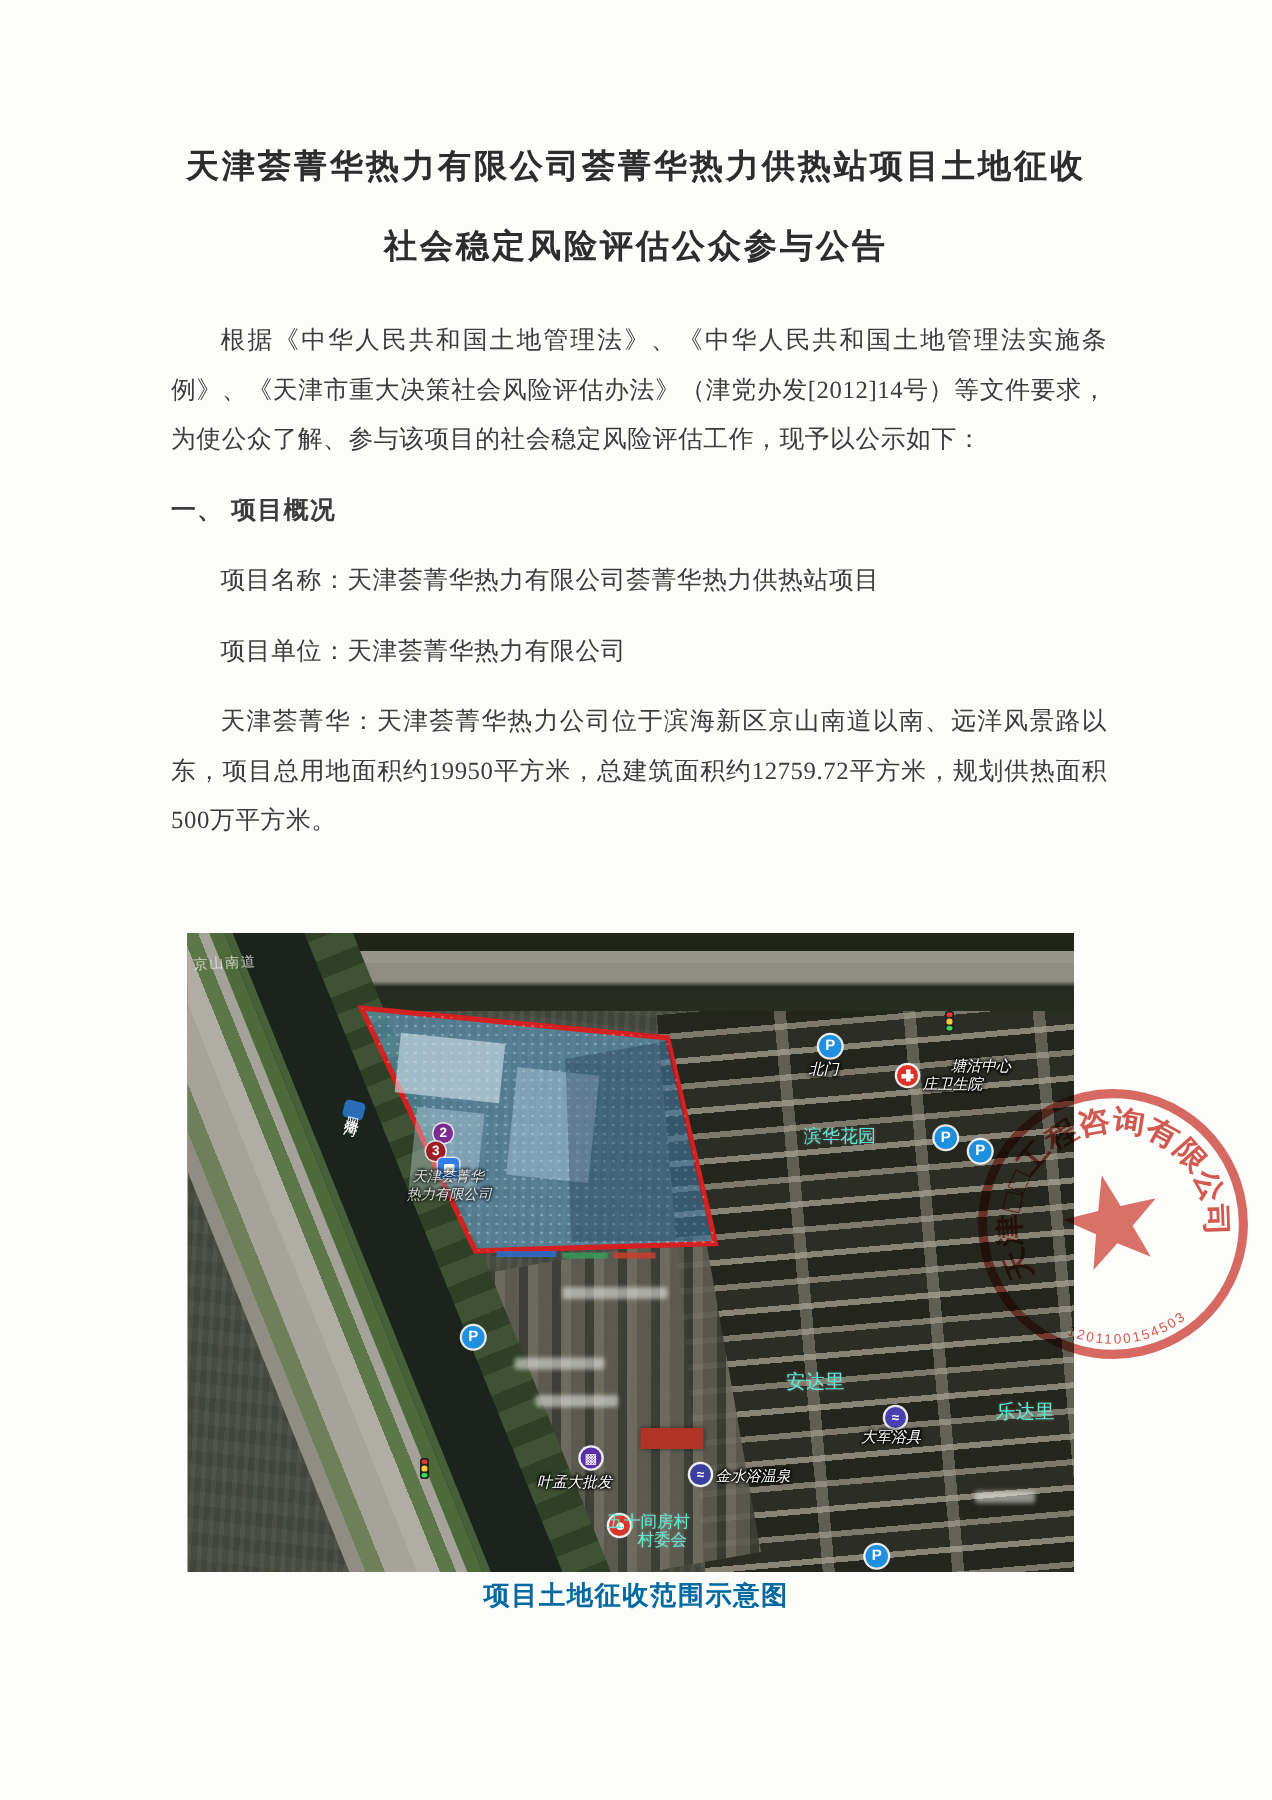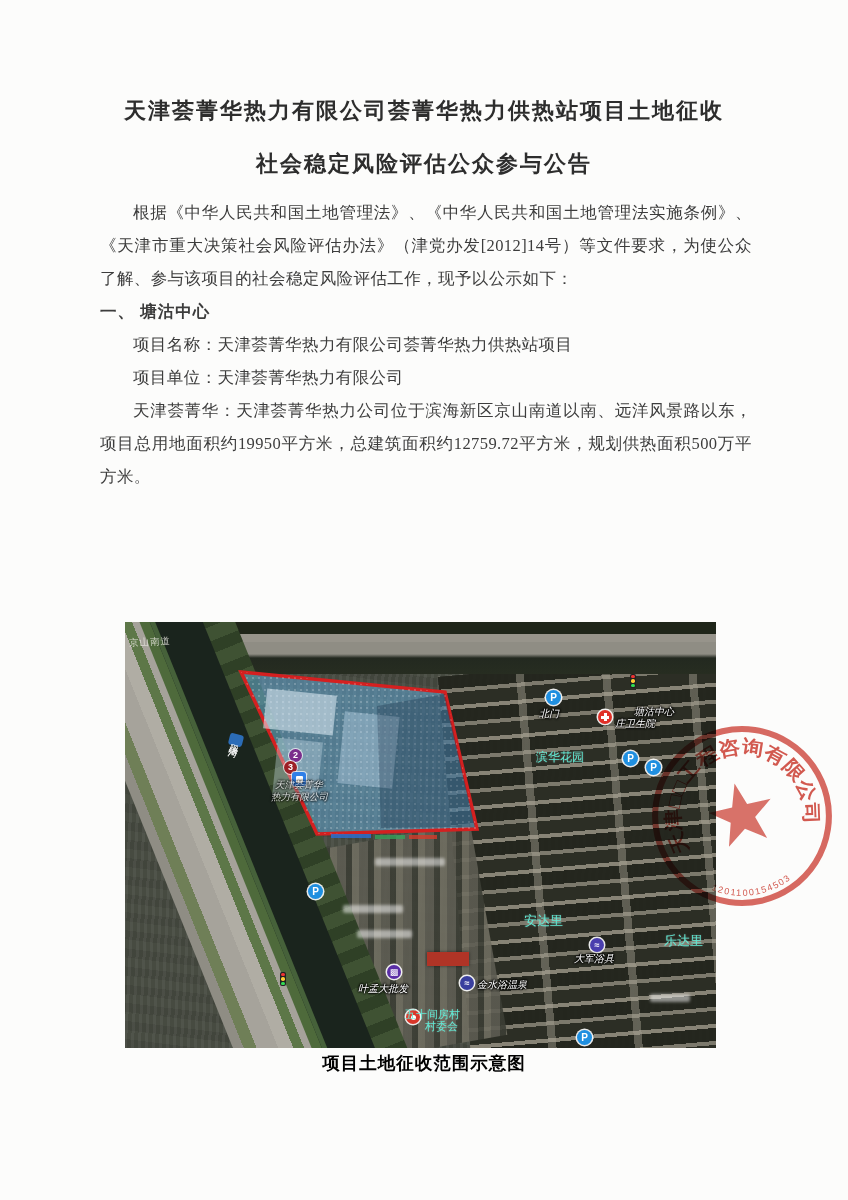--- a/index.html
+++ b/index.html
@@ -10,21 +10,21 @@
   }
   .title-line{
     position:absolute; left:0; width:100%; text-align:center;
     font-size:22px; font-weight:bold; color:#2d2d2d; letter-spacing:2px;
   }
   #title1{top:96px;} #title2{top:149px;}
   #bodytext{
     position:absolute; left:100px; top:196px; width:652px;
     font-size:16.5px; line-height:33px; text-align:justify; letter-spacing:.4px;
   }
-  #bodytext p{margin:0; text-indent:2em;}
+  #bodytext p{margin:14px; text-indent:2em;}
   #bodytext p.heading{font-weight:bold; text-indent:0; letter-spacing:1px;}
 
   
   #map{
     position:absolute; left:125px; top:622px; width:591px; height:426px;
     background:#474b41; overflow:hidden;
     font-family:"Liberation Sans","DejaVu Sans",sans-serif;
   }
   #map .grain{
     position:absolute; inset:0;
@@ -111,33 +111,33 @@
     position:absolute; left:104px; top:112px; padding:3px 2px;
     background:rgba(45,118,205,.88); color:#fff; font-size:9.5px; line-height:10px;
     writing-mode:vertical-rl; letter-spacing:2px; border-radius:3px; transform:rotate(14deg);
   }
   #roadname{position:absolute; left:4px; top:14px; color:#eceae4; font-size:9.5px; opacity:.8; transform:rotate(-3deg); letter-spacing:1px;}
   
   #stamp{position:absolute; left:646px; top:720px; width:192px; height:192px;
     transform:rotate(-13deg); mix-blend-mode:multiply; opacity:.88;}
   
   #caption{position:absolute; left:0; top:1051px; width:848px; text-align:center;
-    font-size:17.5px; font-weight:bold; color:#000000; letter-spacing:1px;}
+    font-size:17.5px; font-weight:bold; color:#0369a1; letter-spacing:1px;}
 </style>
 </head>
 <body>
 
 <div id="page">
 
   <div id="title2" class="title-line">社会稳定风险评估公众参与公告</div>
   <div id="title1" class="title-line">天津荟菁华热力有限公司荟菁华热力供热站项目土地征收</div>
 
   <div id="bodytext">
     <p>根据《中华人民共和国土地管理法》、《中华人民共和国土地管理法实施条例》、《天津市重大决策社会风险评估办法》（津党办发[2012]14号）等文件要求，为使公众了解、参与该项目的社会稳定风险评估工作，现予以公示如下：</p>
-    <p class="heading">一、 塘沽中心</p>
+    <p class="heading">一、 项目概况</p>
     <p>项目名称：天津荟菁华热力有限公司荟菁华热力供热站项目</p>
     <p>项目单位：天津荟菁华热力有限公司</p>
     <p>天津荟菁华：天津荟菁华热力公司位于滨海新区京山南道以南、远洋风景路以东，项目总用地面积约19950平方米，总建筑面积约12759.72平方米，规划供热面积500万平方米。</p>
   </div>
 
   <div id="map">
     <div class="grain"></div>
     <div id="rows"></div>
     <div id="village"></div>
     <div id="redroof"></div>

